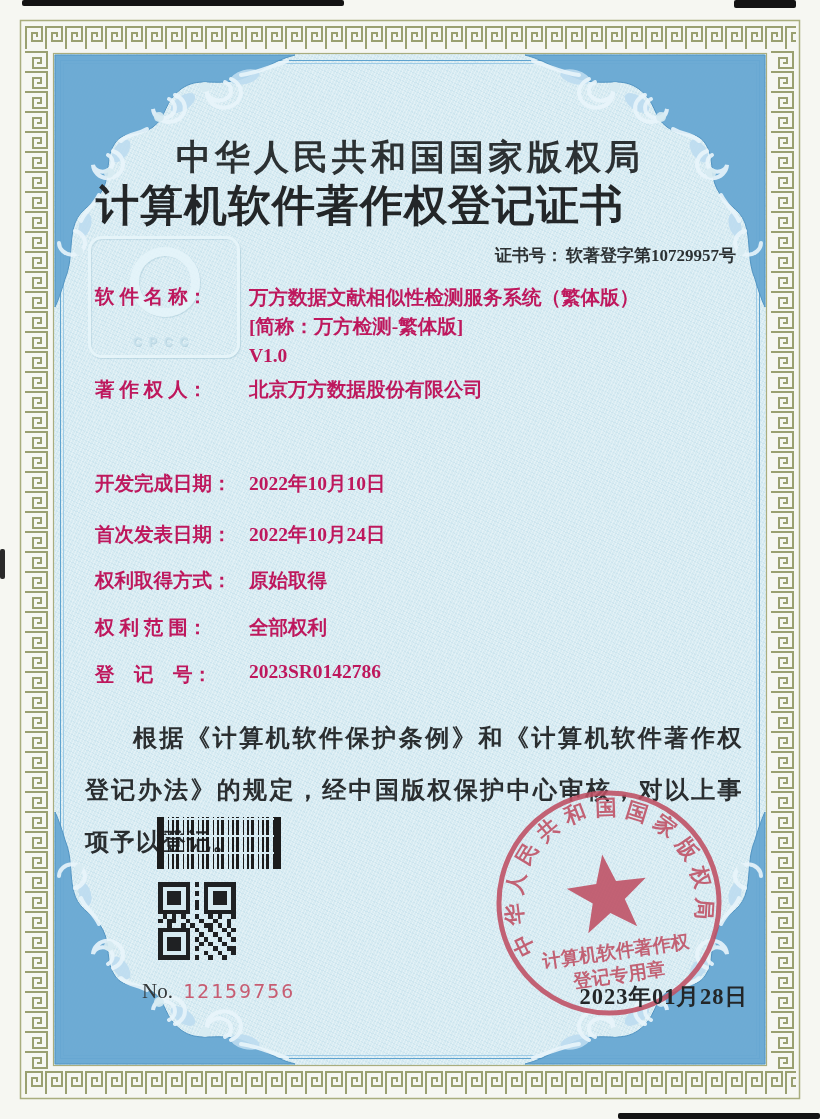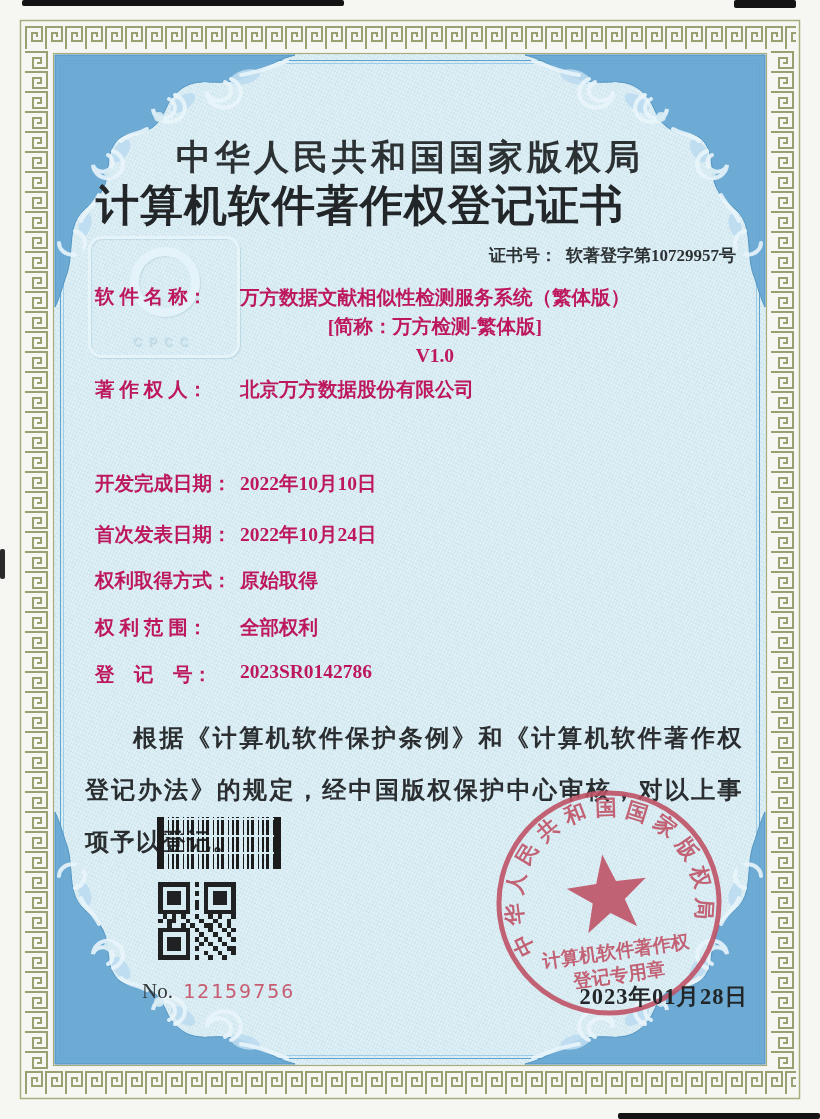--- a/index.html
+++ b/index.html
@@ -32,25 +32,25 @@
     box-shadow:1px 1px 1px rgba(140,180,198,0.4), inset 1px 1px 1px rgba(140,180,198,0.35);}
   .watermark .wm-label{position:absolute;left:0;right:0;bottom:6px;text-align:center;
     font-family:"Liberation Sans",sans-serif;font-weight:bold;font-size:12px;letter-spacing:7px;
     color:rgba(197,223,235,0.95);text-shadow:1px 1px 0 rgba(150,188,205,0.5);}
 
   .authority{position:absolute;left:0;width:820px;top:134px;text-align:center;
     font-size:35px;font-weight:800;letter-spacing:4px;color:#2c3133;}
   .cert-title{position:absolute;left:0;width:720px;top:177px;text-align:center;
     font-size:43px;font-weight:700;letter-spacing:1px;color:#232628;}
   .certno{position:absolute;right:84px;top:244px;font-size:17px;font-weight:700;color:#2c3133;}
-  .certno .cv{margin-left:9px;}
+  .certno .cv{margin-left:3px;}
 
   .row{position:absolute;left:95px;font-size:19.5px;font-weight:700;color:#be185d;white-space:nowrap;}
   .row .lbl{display:inline-block;width:139px;vertical-align:top;}
-  .row .val{display:inline-block;margin-left:1px;vertical-align:top;text-align:center;}
+  .row .val{display:inline-block;margin-left:10px;vertical-align:top;}
   .row .val .vline{display:block;line-height:29px;}
 
   .statement{position:absolute;left:85px;top:712px;width:658px;
     font-size:24px;font-weight:600;color:#2a2e30;line-height:52px;
     letter-spacing:1.5px;text-indent:2em;text-align:justify;}
 
   
   .barcode{position:absolute;left:157px;top:817px;width:124px;height:52px;
     background-image:
       repeating-linear-gradient(0deg, rgba(215,235,242,0) 0 15px, #d7ebf2 15px 17px),

